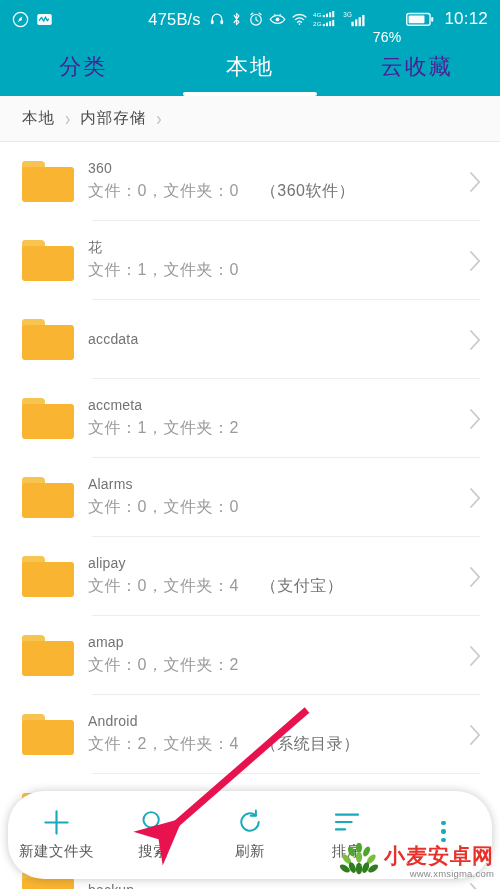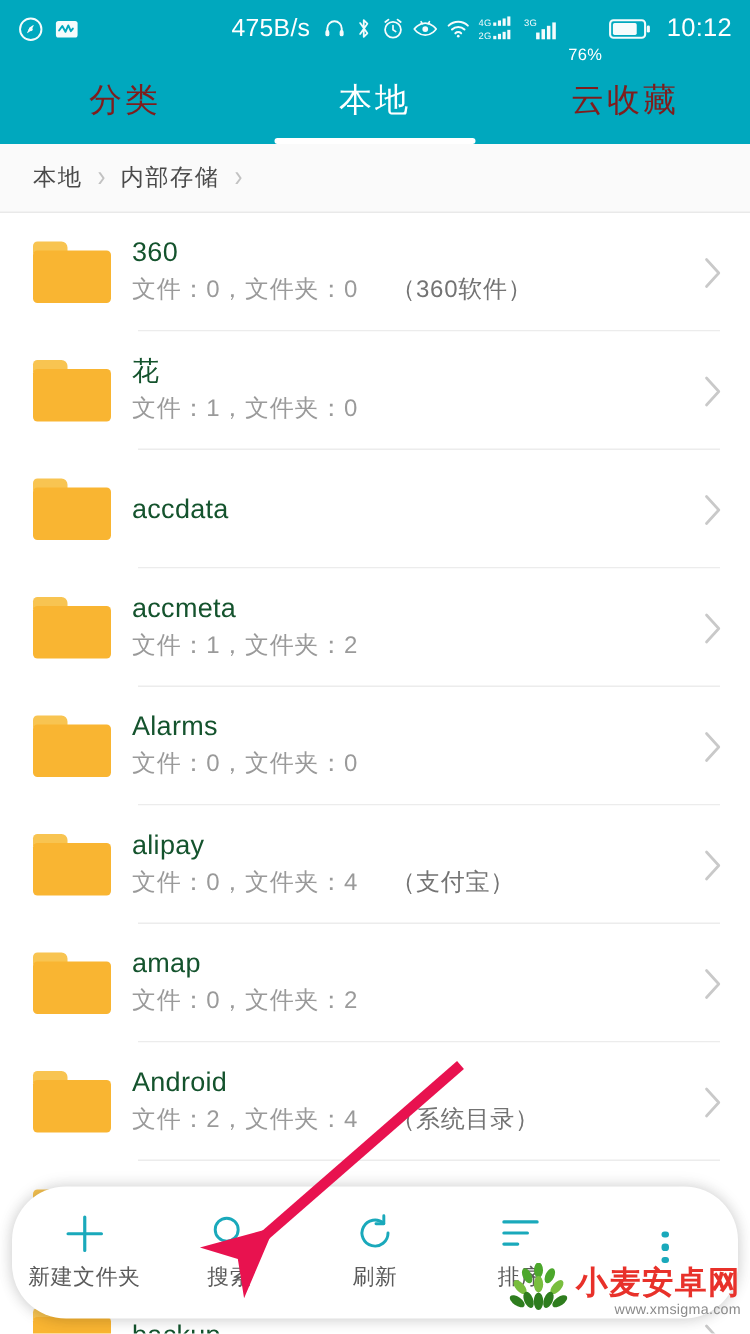--- a/index.html
+++ b/index.html
@@ -13,29 +13,29 @@
 
   
   .statusbar{
     height:38px; background:#00A8BE; display:flex; align-items:center;
     padding:0 12px; color:#fff; font-size:17px; letter-spacing:.2px;gap:44px;
   }
   .sb-left{ display:flex; align-items:center; gap:7px; }
   .sb-right{ margin-left:auto; display:flex; align-items:center; gap:5px; }
   .sb-ico{ display:inline-flex; align-items:center; justify-content:center; opacity:.96; }
   .sb-net{ font-size:16.5px; margin-right:3px; }
-  .sb-pct{ font-size:11px; margin-left:1px;margin-top:35px; }
+  .sb-pct{ font-size:14px; margin-left:1px;margin-top:35px; }
   .sb-time{ font-size:17px; margin-left:5px; }
   .appico{ width:17px; height:17px; display:inline-block; }
 
   
   .tabbar{ height:58px; background:#00A8BE; display:flex; align-items:stretch; }
   .tab{
     flex:1; display:flex; align-items:center; justify-content:center;
-    position:relative; color:#7f1d1d; font-size:22px; letter-spacing:2px;
+    position:relative; color:#4c1d95; font-size:22px; letter-spacing:2px;
   }
   .tab.active{ color:#ffffff; }
   .tab.active .tab-underline{
     position:absolute; left:50%; transform:translateX(-50%);
     bottom:0; width:134px; height:4px; background:#ffffff; border-radius:2px;
   }
 
   
   .crumbbar{
     height:46px; background:#fafafa; display:flex; align-items:center;
@@ -57,21 +57,21 @@
   .folder{ width:52px; height:41px; position:relative; flex:0 0 52px; margin-right:14px; }
   .folder .tabtop{
     position:absolute; left:0; top:0; width:23px; height:8px;
     background:#F8C451; border-radius:3px 4px 0 0;
   }
   .folder .body{
     position:absolute; left:0; top:6px; width:52px; height:35px;
     background:#F9B532; border-radius:3px;
   }
   .meta{ flex:1; min-width:0; display:flex; flex-direction:column; justify-content:center; gap:5px; }
-  .fname{ font-size:18px; color:#14532d; line-height:1.05; letter-spacing:.2px; }
+  .fname{ font-size:14px; color:#737373; line-height:1.05; letter-spacing:.2px; }
   .fsub{ font-size:16px; color:#9a9a9a; letter-spacing:.5px; display:flex; align-items:baseline; }
   .fsub .alias{ margin-left:22px; color:#737373; }
   .chev{ width:22px; flex:0 0 22px; display:flex; align-items:center; justify-content:center; }
   .chev svg{ display:block; }
 
   
   .toolbar{
     position:absolute; left:8px; right:8px; bottom:10px; height:88px;
     background:#ffffff; border-radius:36px;
     box-shadow:0 -1px 10px rgba(0,0,0,.13), 0 2px 10px rgba(0,0,0,.10);

